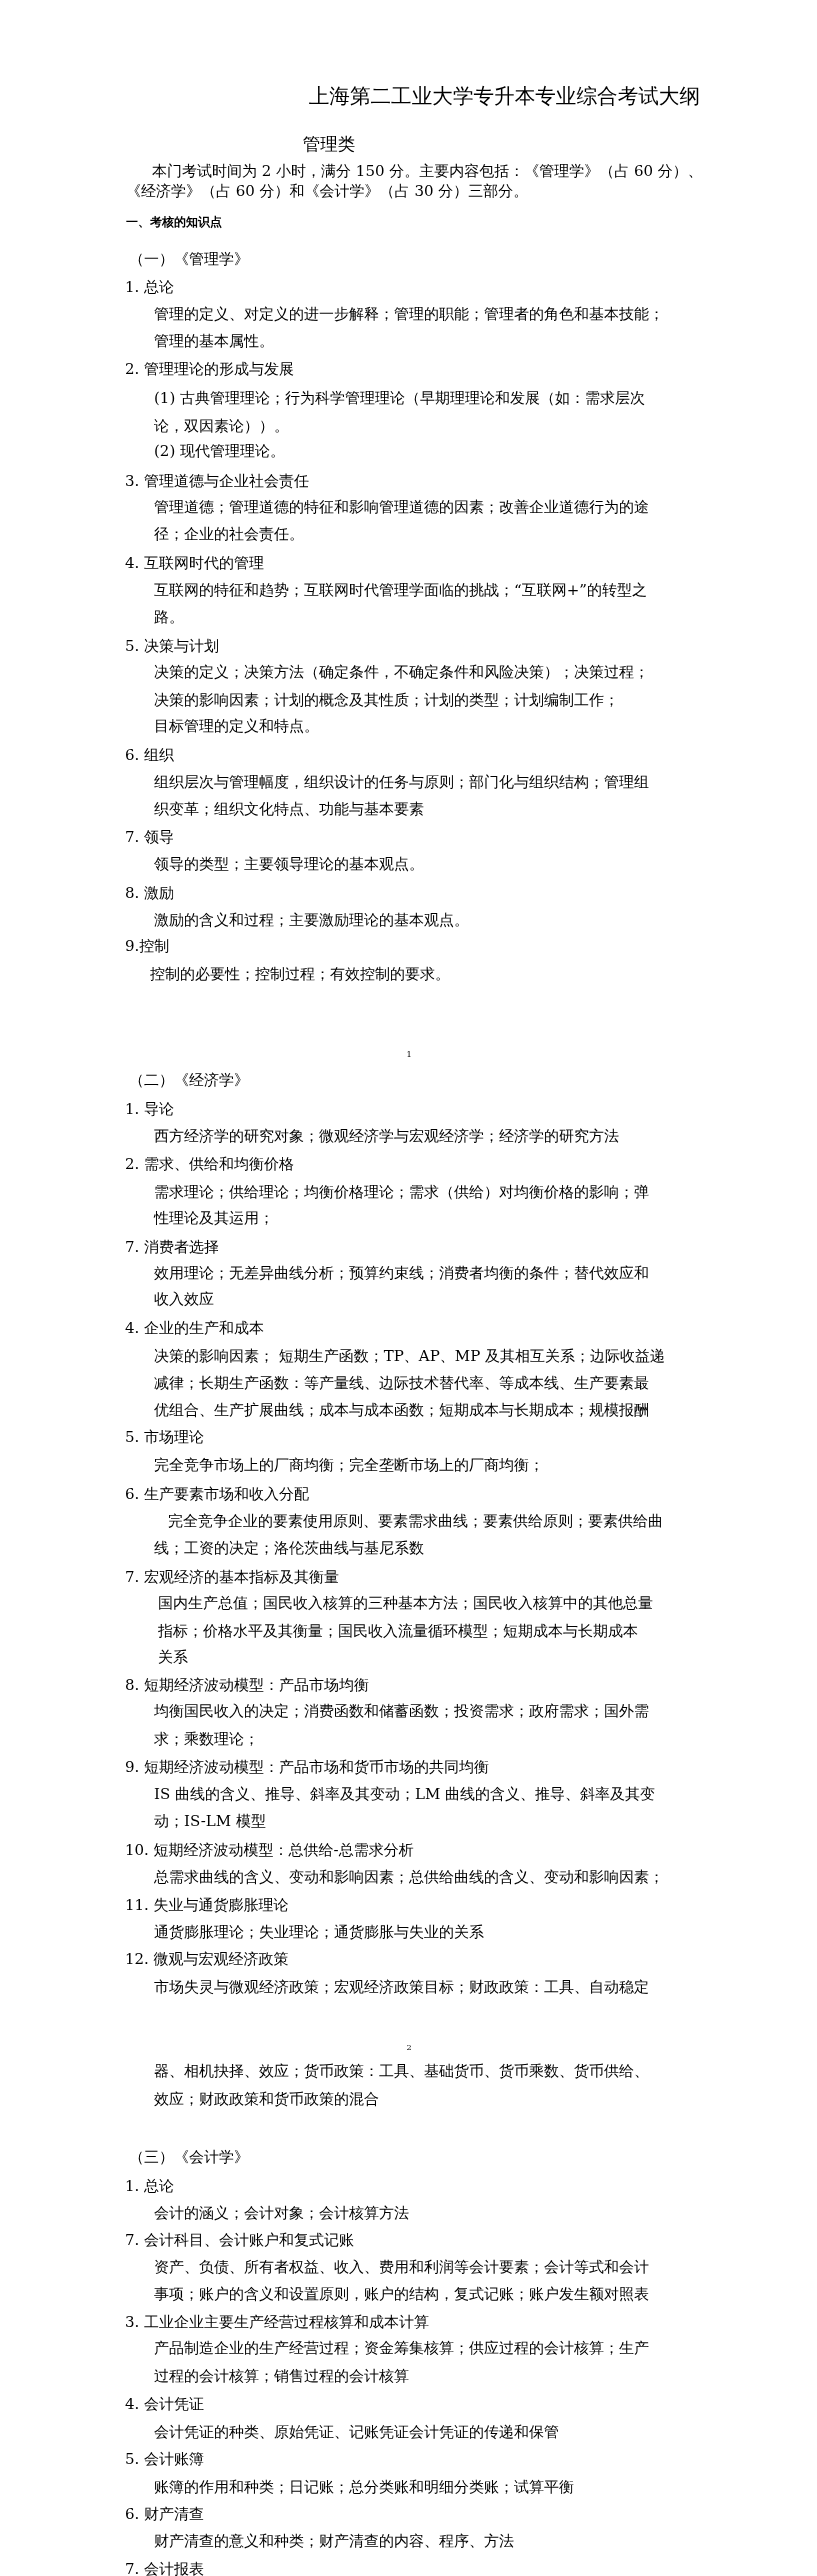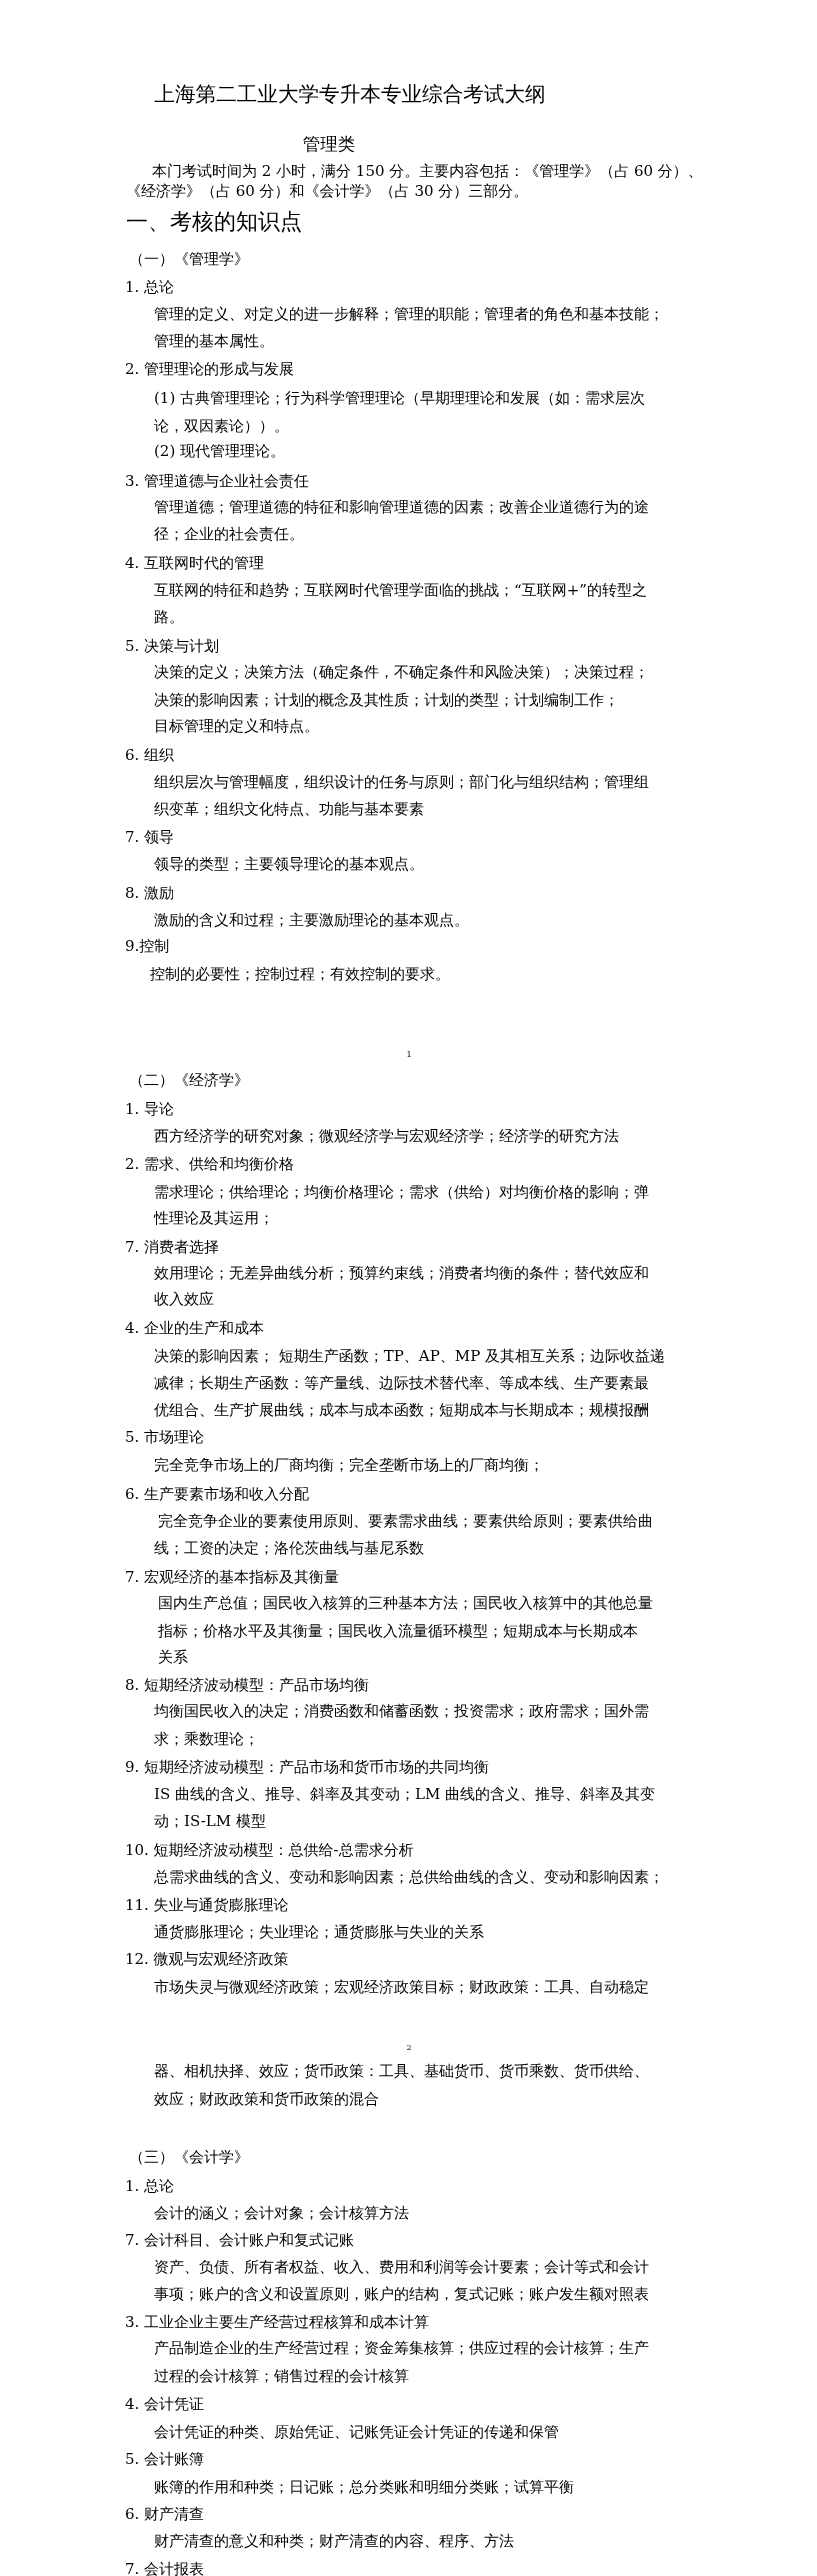--- a/index.html
+++ b/index.html
@@ -1,22 +1,22 @@
 <!DOCTYPE html>
 <html style="font-size:8.2px"><head>
 <meta charset="utf-8">
 <style>
   html, body { margin: 0; padding: 0; background: #ffffff; }
   body { width: 818px; height: 3127px; position: relative; overflow: hidden;
          font-family: "DejaVu Serif", "Liberation Serif", serif; color: #000; }
   .ln { position: absolute; white-space: nowrap; line-height: 1; transform: translateY(-50%); }
-  .title { left: 0; width: 700px; text-align: center; font-size: 20.6px; font-family: Liberation Mono, monospace; }
+  .title { left: 0; width: 700px; text-align: right; font-size: 20.6px; }
   .subtitle { left: 0; width: 658px; text-align: center; font-size: 17.5px; }
   .body { font-size: 15px; }
-  .h1 { font-family: "DejaVu Sans", "Liberation Sans", sans-serif; font-weight: normal; font-size: 22px; }
+  .h1 { font-family: "DejaVu Sans", "Liberation Sans", sans-serif; font-weight: bold; font-size: 12px; }
   .sub { font-size: 15px; }
   .item { font-size: 15px; }
   .pno { left: 0; width: 818px; text-align: center; font-size: 8.2px; }
 </style>
 </head>
 <body>
 
 <div class="ln title" style="top:96px">上海第二工业大学专升本专业综合考试大纲</div>
 <div class="ln subtitle" style="top:145px">管理类</div>
 <div class="ln body" style="top:171px;left:152px">本门考试时间为 2 小时，满分 150 分。主要内容包括：《管理学》（占 60 分）、</div>
@@ -63,21 +63,21 @@
 <div class="ln item" style="top:1247px;left:125px">7.  消费者选择</div>
 <div class="ln body" style="top:1273px;left:154px">效用理论；无差异曲线分析；预算约束线；消费者均衡的条件；替代效应和</div>
 <div class="ln body" style="top:1299px;left:154px">收入效应</div>
 <div class="ln item" style="top:1328px;left:125px">4.  企业的生产和成本</div>
 <div class="ln body" style="top:1356px;left:154px">决策的影响因素； 短期生产函数；TP、AP、MP 及其相互关系；边际收益递</div>
 <div class="ln body" style="top:1383px;left:154px">减律；长期生产函数：等产量线、边际技术替代率、等成本线、生产要素最</div>
 <div class="ln body" style="top:1410px;left:154px">优组合、生产扩展曲线；成本与成本函数；短期成本与长期成本；规模报酬</div>
 <div class="ln item" style="top:1437px;left:125px">5.  市场理论</div>
 <div class="ln body" style="top:1465px;left:154px">完全竞争市场上的厂商均衡；完全垄断市场上的厂商均衡；</div>
 <div class="ln item" style="top:1494px;left:125px">6.  生产要素市场和收入分配</div>
-<div class="ln body" style="top:1521px;left:158px">完全竞争企业的要素使用原则、要素需求曲线；要素供给原则；要素供给曲</div>
+<div class="ln body" style="top:1521px;left:168px">完全竞争企业的要素使用原则、要素需求曲线；要素供给原则；要素供给曲</div>
 <div class="ln body" style="top:1548px;left:154px">线；工资的决定；洛伦茨曲线与基尼系数</div>
 <div class="ln item" style="top:1577px;left:125px">7.  宏观经济的基本指标及其衡量</div>
 <div class="ln body" style="top:1603px;left:158px">国内生产总值；国民收入核算的三种基本方法；国民收入核算中的其他总量</div>
 <div class="ln body" style="top:1631px;left:158px">指标；价格水平及其衡量；国民收入流量循环模型；短期成本与长期成本</div>
 <div class="ln body" style="top:1657px;left:158px">关系</div>
 <div class="ln item" style="top:1685px;left:125px">8.  短期经济波动模型：产品市场均衡</div>
 <div class="ln body" style="top:1711px;left:154px">均衡国民收入的决定；消费函数和储蓄函数；投资需求；政府需求；国外需</div>
 <div class="ln body" style="top:1739px;left:154px">求；乘数理论；</div>
 <div class="ln item" style="top:1767px;left:125px">9.  短期经济波动模型：产品市场和货币市场的共同均衡</div>
 <div class="ln body" style="top:1794px;left:154px">IS 曲线的含义、推导、斜率及其变动；LM 曲线的含义、推导、斜率及其变</div>

